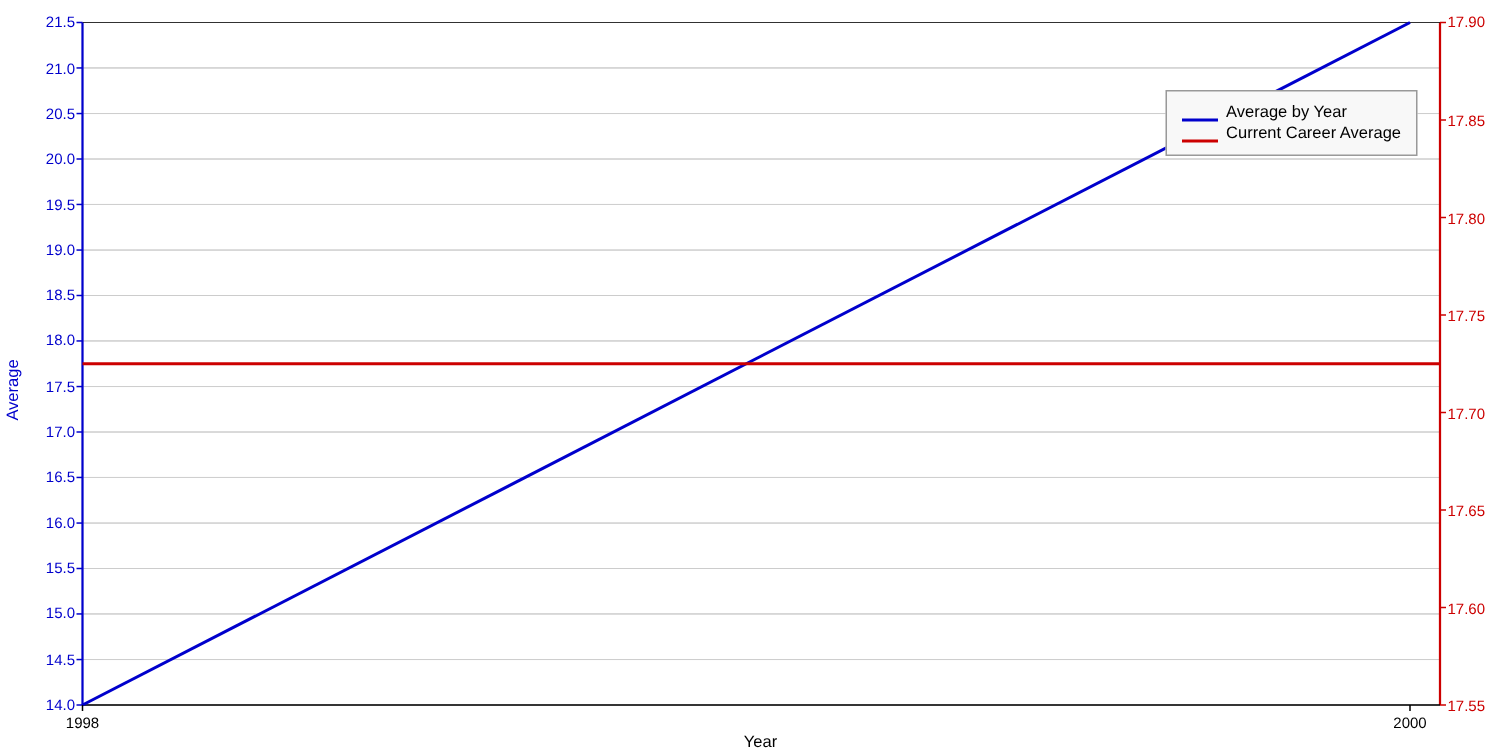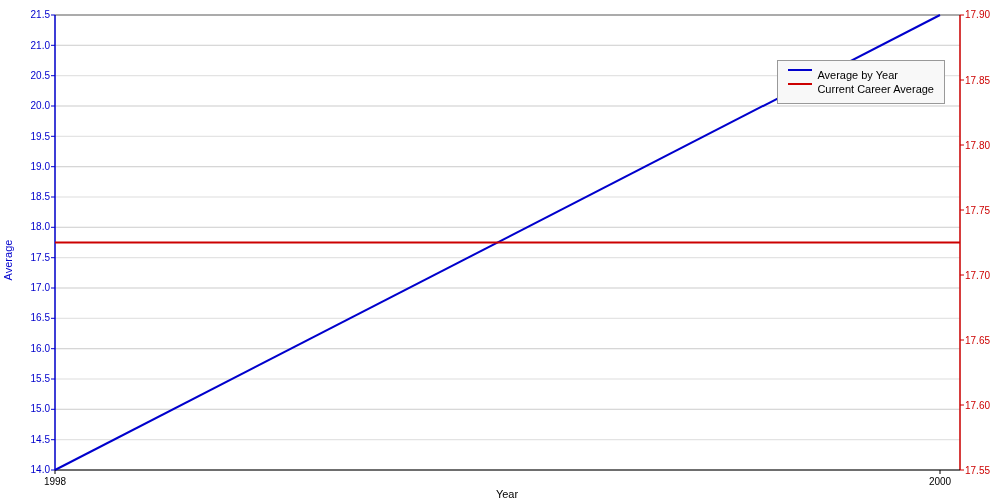--- a/index.html
+++ b/index.html
@@ -28,21 +28,21 @@
       top: 60px;
       right: 55px;
       border: 1px solid #999;
       background: #f8f8f8;
       padding: 6px 10px;
       font-size: 11px;
       color: #000;
     }
     .legend-item {
       display: flex;
-      align-items: flex-start;
+      align-items: flex-end;
       margin: 2px 0;
     }
     .legend-line {
       width: 24px;
       height: 2px;
       margin-right: 5px;
     }
   </style>
 </head>
 <body>

